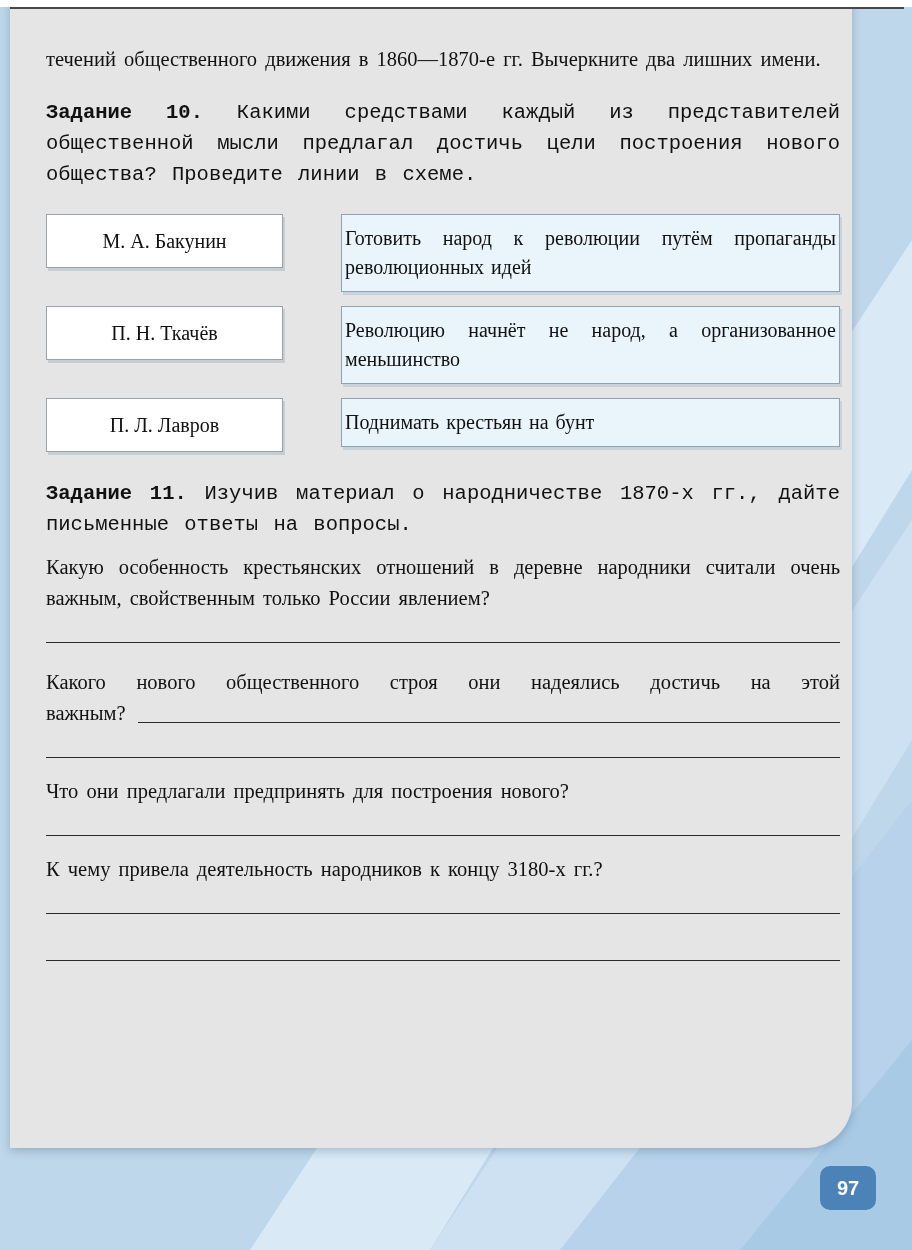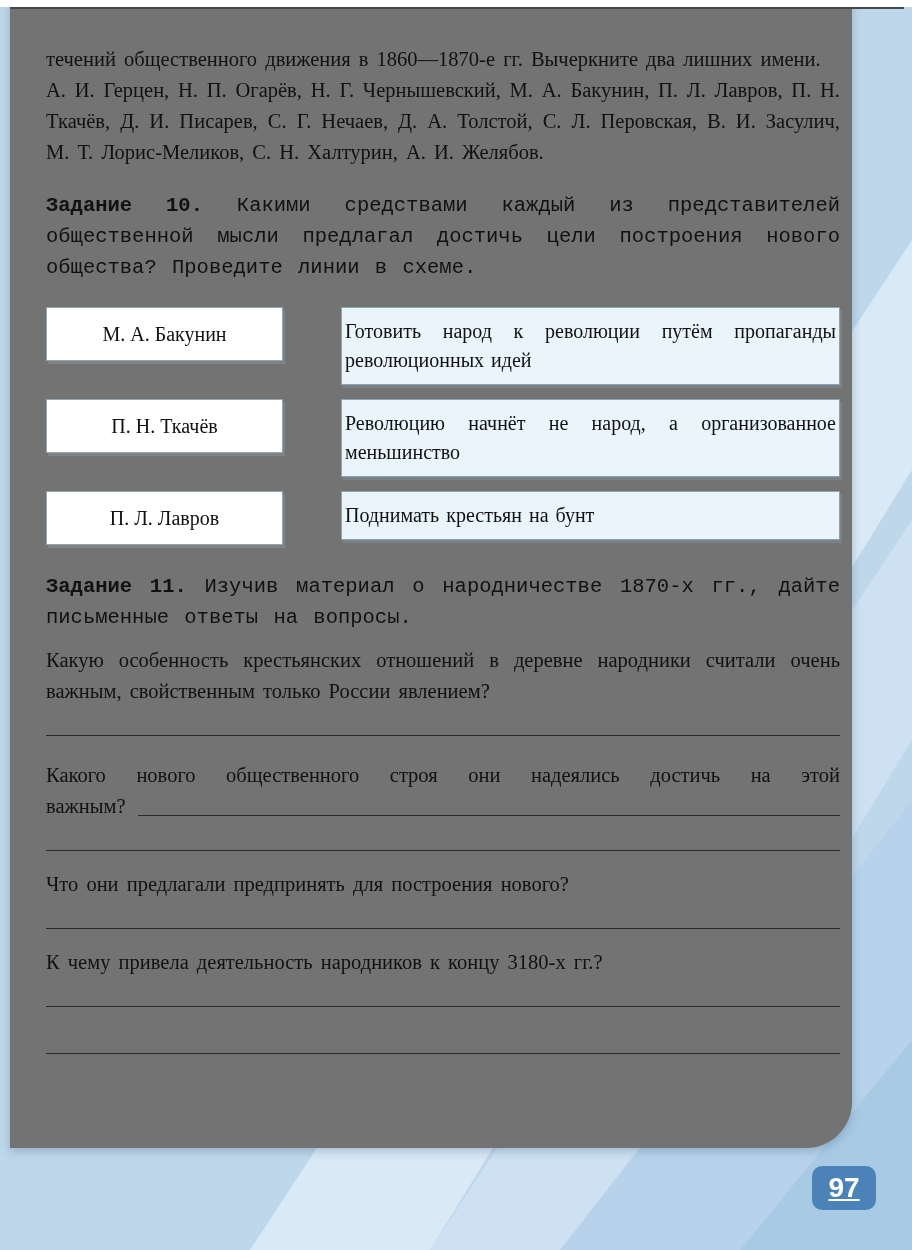--- a/index.html
+++ b/index.html
@@ -32,21 +32,21 @@
     top: 7px; left: 10px; right: 8px;
     border-top: 2px solid #474747;
     z-index: 5;
   }
   .sheet {
     position: absolute;
     left: 10px;
     top: 0;
     width: 842px;
     height: 1148px;
-    background: #737373;
+    background: #e5e5e5;
     border-radius: 0 0 46px 0;
     box-shadow: 0 3px 10px rgba(50, 80, 115, 0.3);
     box-sizing: border-box;
     padding: 44px 12px 0 36px;
     overflow: hidden;
     z-index: 2;
   }
   .para {
     font-size: 20.5px;
     line-height: 31px;
@@ -120,52 +120,50 @@
   .fill-line {
     flex: 1;
     margin-left: 12px;
     margin-bottom: 6px;
     border-bottom: 1.6px solid #2b2b2b;
   }
   .page-badge {
     position: absolute;
     right: 36px;
     bottom: 40px;
-    width: 64px;
+    width: 56px;
     height: 44px;
     background: #4b83b9;
     border-radius: 10px;
     color: #ffffff;
     font-family: "Liberation Sans", sans-serif;
     font-weight: bold;
-    font-size: 28px;
+    font-size: 20px;
     display: flex;
     align-items: center;
     justify-content: center;
     z-index: 6;
-    text-decoration: underline;
   }
 </style>
 </head>
 <body>
 
 <svg class="corner-art" viewBox="0 0 912 1250" preserveAspectRatio="none" aria-hidden="true">
   <polygon points="912,240 912,470 430,1250 250,1250" fill="#d9e9f6"></polygon>
   <polygon points="912,520 912,740 600,1250 430,1250" fill="#cde1f2"></polygon>
   <polygon points="912,800 912,1250 560,1250" fill="#b7d2ea"></polygon>
   <polygon points="912,1040 912,1250 740,1250" fill="#a9cae5"></polygon>
 </svg>
 
 <div class="top-strip"></div>
 <div class="top-scan-line"></div>
 
 <div class="sheet">
 
   <p class="para">течений общественного движения в 1860—1870-е гг. Вычеркните два лишних имени.</p>
-  <p class="para">А. И. Герцен, Н. П. Огарёв, Н. Г. Чернышевский, М. А. Бакунин, П. Л. Лавров, П. Н. Ткачёв, Д. И. Писарев, С. Г. Нечаев, Д. А. Толстой, С. Л. Перовская, В. И. Засулич, М. Т. Лорис-Меликов, С. Н. Халтурин, А. И. Желябов.</p>
 
   <p class="para task-para">
     <span class="task-label">Задание 10.</span>
     <span>Какими средствами каждый из представителей общественной мысли предлагал достичь цели построения нового общества? Проведите линии в схеме.</span>
   </p>
 
   <div class="scheme">
     <div class="scheme-row">
       <div class="box-left">М. А. Бакунин</div>
       <div class="box-right">Готовить народ к революции путём пропаганды революционных идей</div>

